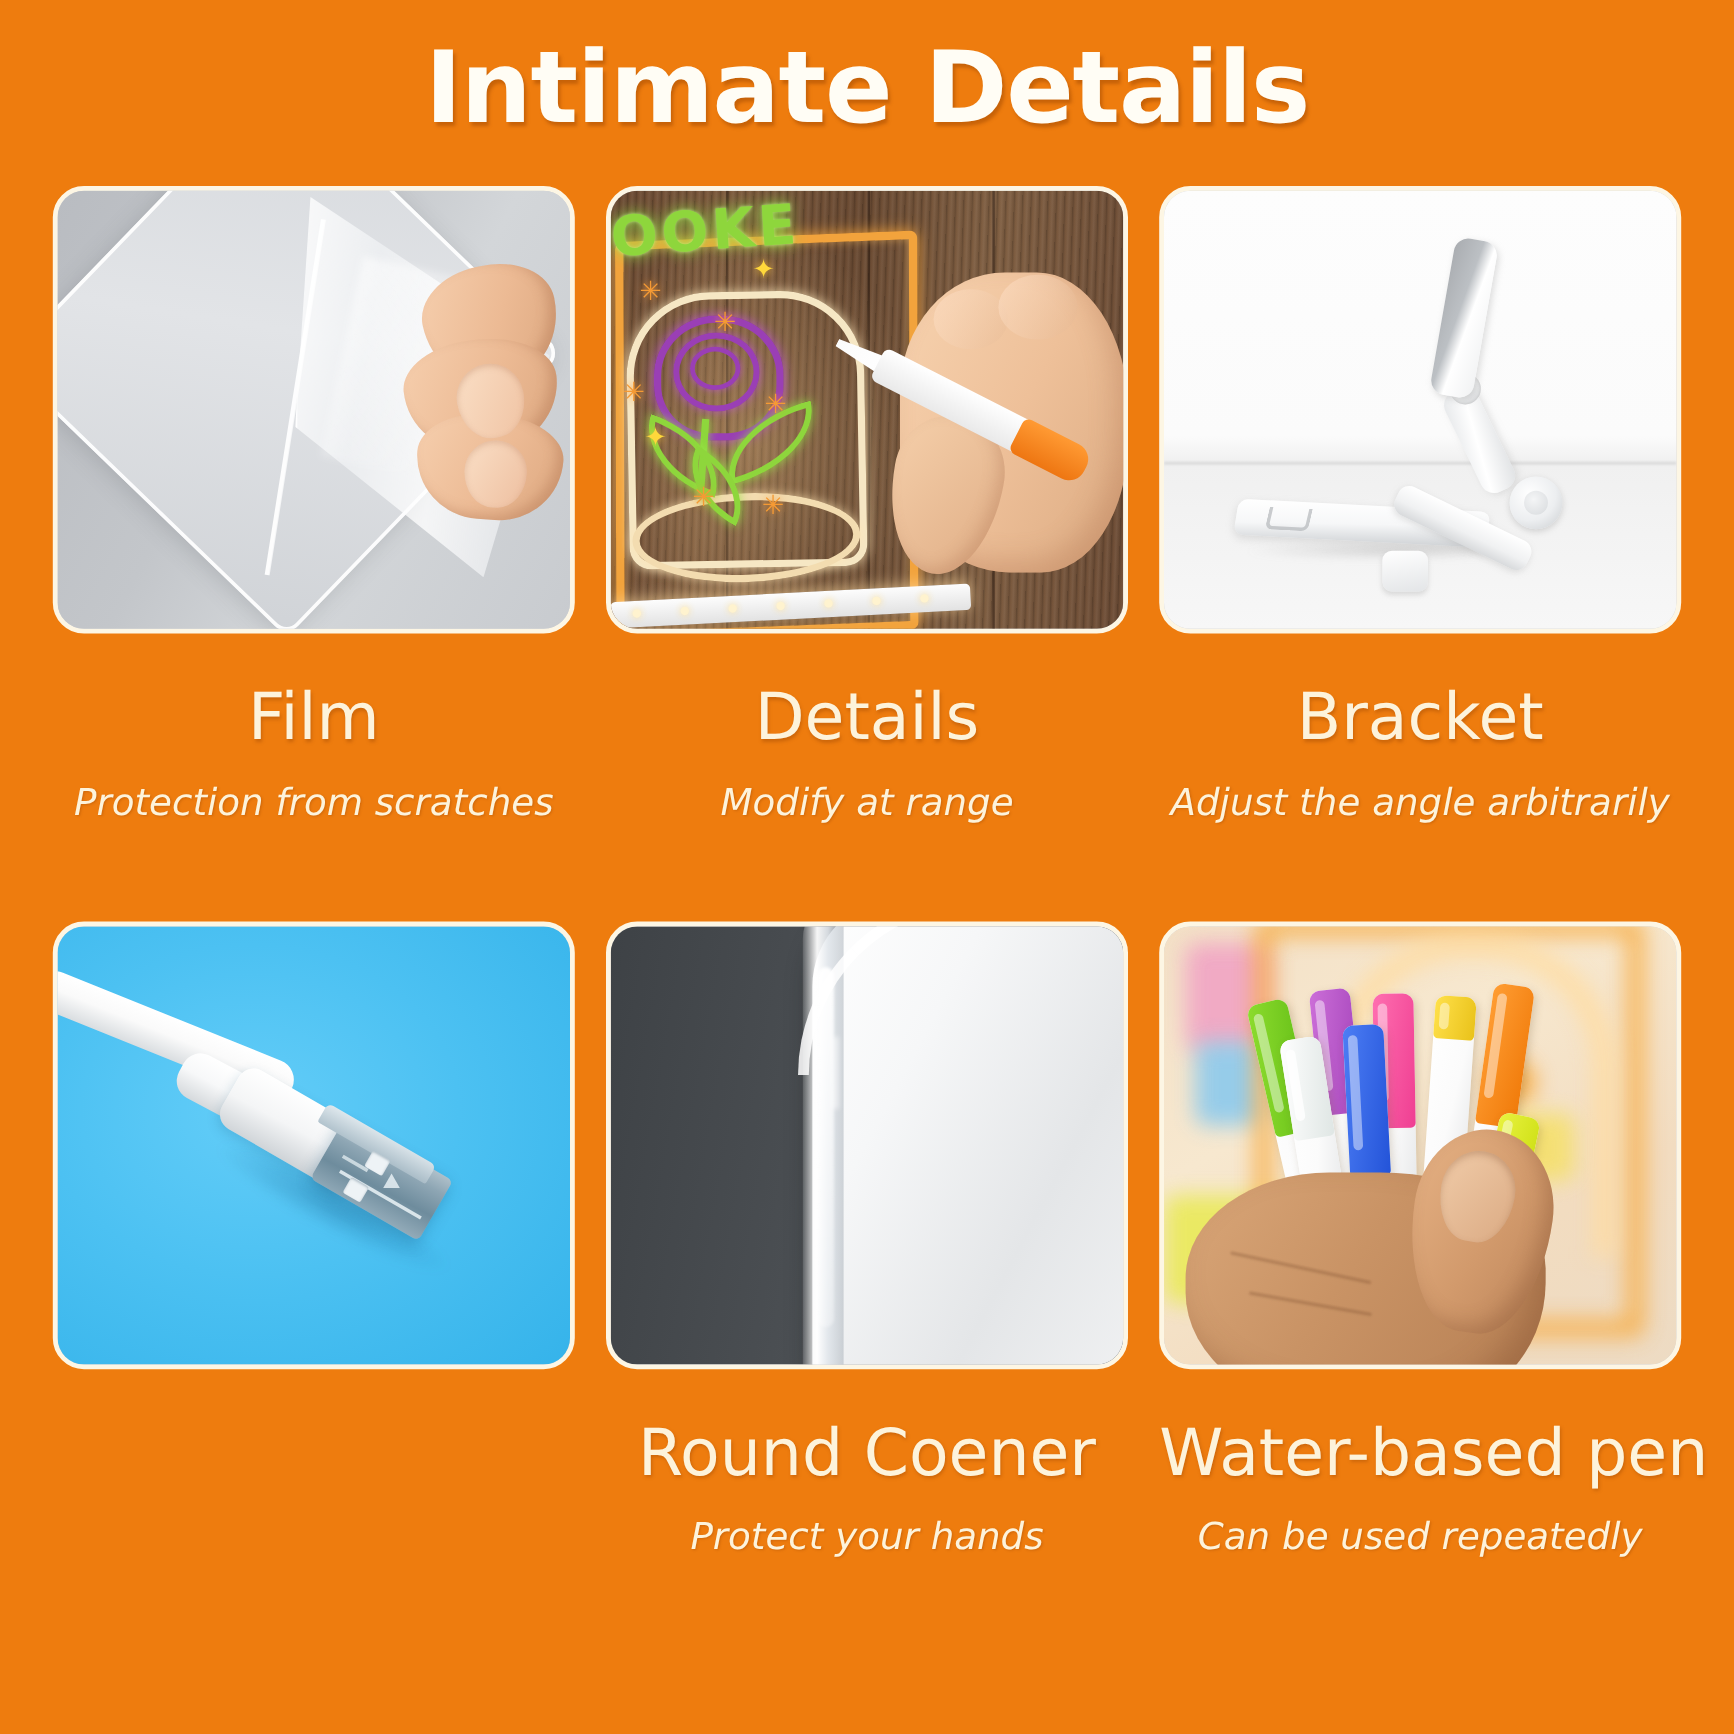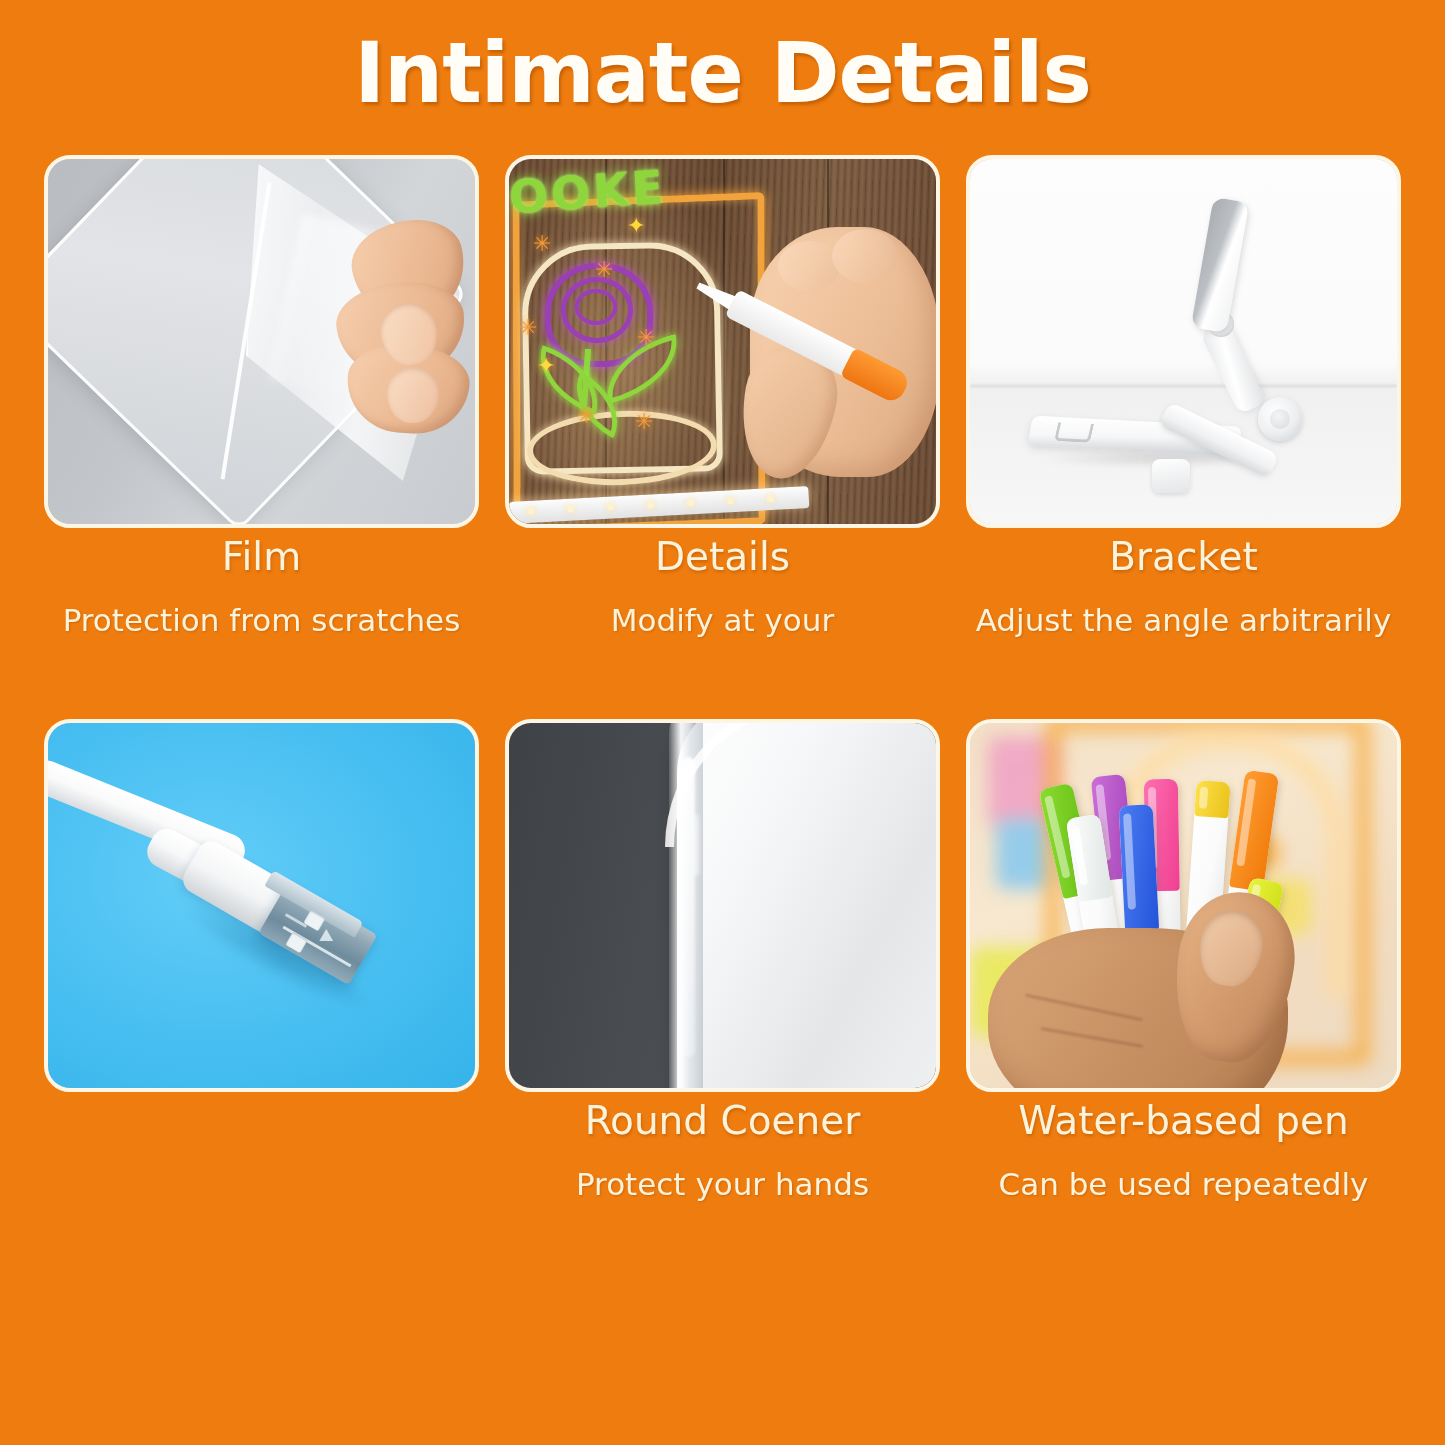--- a/index.html
+++ b/index.html
@@ -64,32 +64,33 @@
     position: absolute;
     inset: 0;
     overflow: hidden;
   }
 
   .cap {
     text-align: center;
     color: #fdf3db;
   }
   .cap-title {
-    font-size: 39px;
+    font-size: 54px;
     line-height: 1.05;
-    margin-top: 9px;
+    margin-top: 42px;
     white-space: nowrap;
     text-shadow: 1px 2px 3px rgba(140,60,0,.35);
   }
   .cap-sub {
     font-size: 31px;
     line-height: 1.1;
     margin-top: 25px;
     white-space: nowrap;
     text-shadow: 1px 1px 2px rgba(140,60,0,.30);
+    font-style: italic;
   }
 
   
   .film-bg {
     position: absolute; inset: 0;
     background:
       linear-gradient(118deg, #b9bcc1 0%, #c3c6ca 38%, #d3d6d9 62%, #c8cbcf 100%);
   }
   .film-sheet {
     position: absolute;
@@ -760,21 +761,21 @@
             <div class="marker-w">
               <div class="marker-tip-w"></div>
               <div class="marker-body-w"></div>
               <div class="marker-cap-w"></div>
             </div>
           </div>
         </div>
       </div>
       <div class="cap">
         <div class="cap-title">Details</div>
-        <div class="cap-sub">Modify at your</div>
+        <div class="cap-sub">Modify at range</div>
       </div>
     </div>
 
     <div class="cell">
       <div class="tile">
         <div class="tile-inner">
           <div class="stand-bg"></div>
           <div class="stand-hz"></div>
           <div class="stand-shadow"></div>
           <div class="base-plate"></div>

